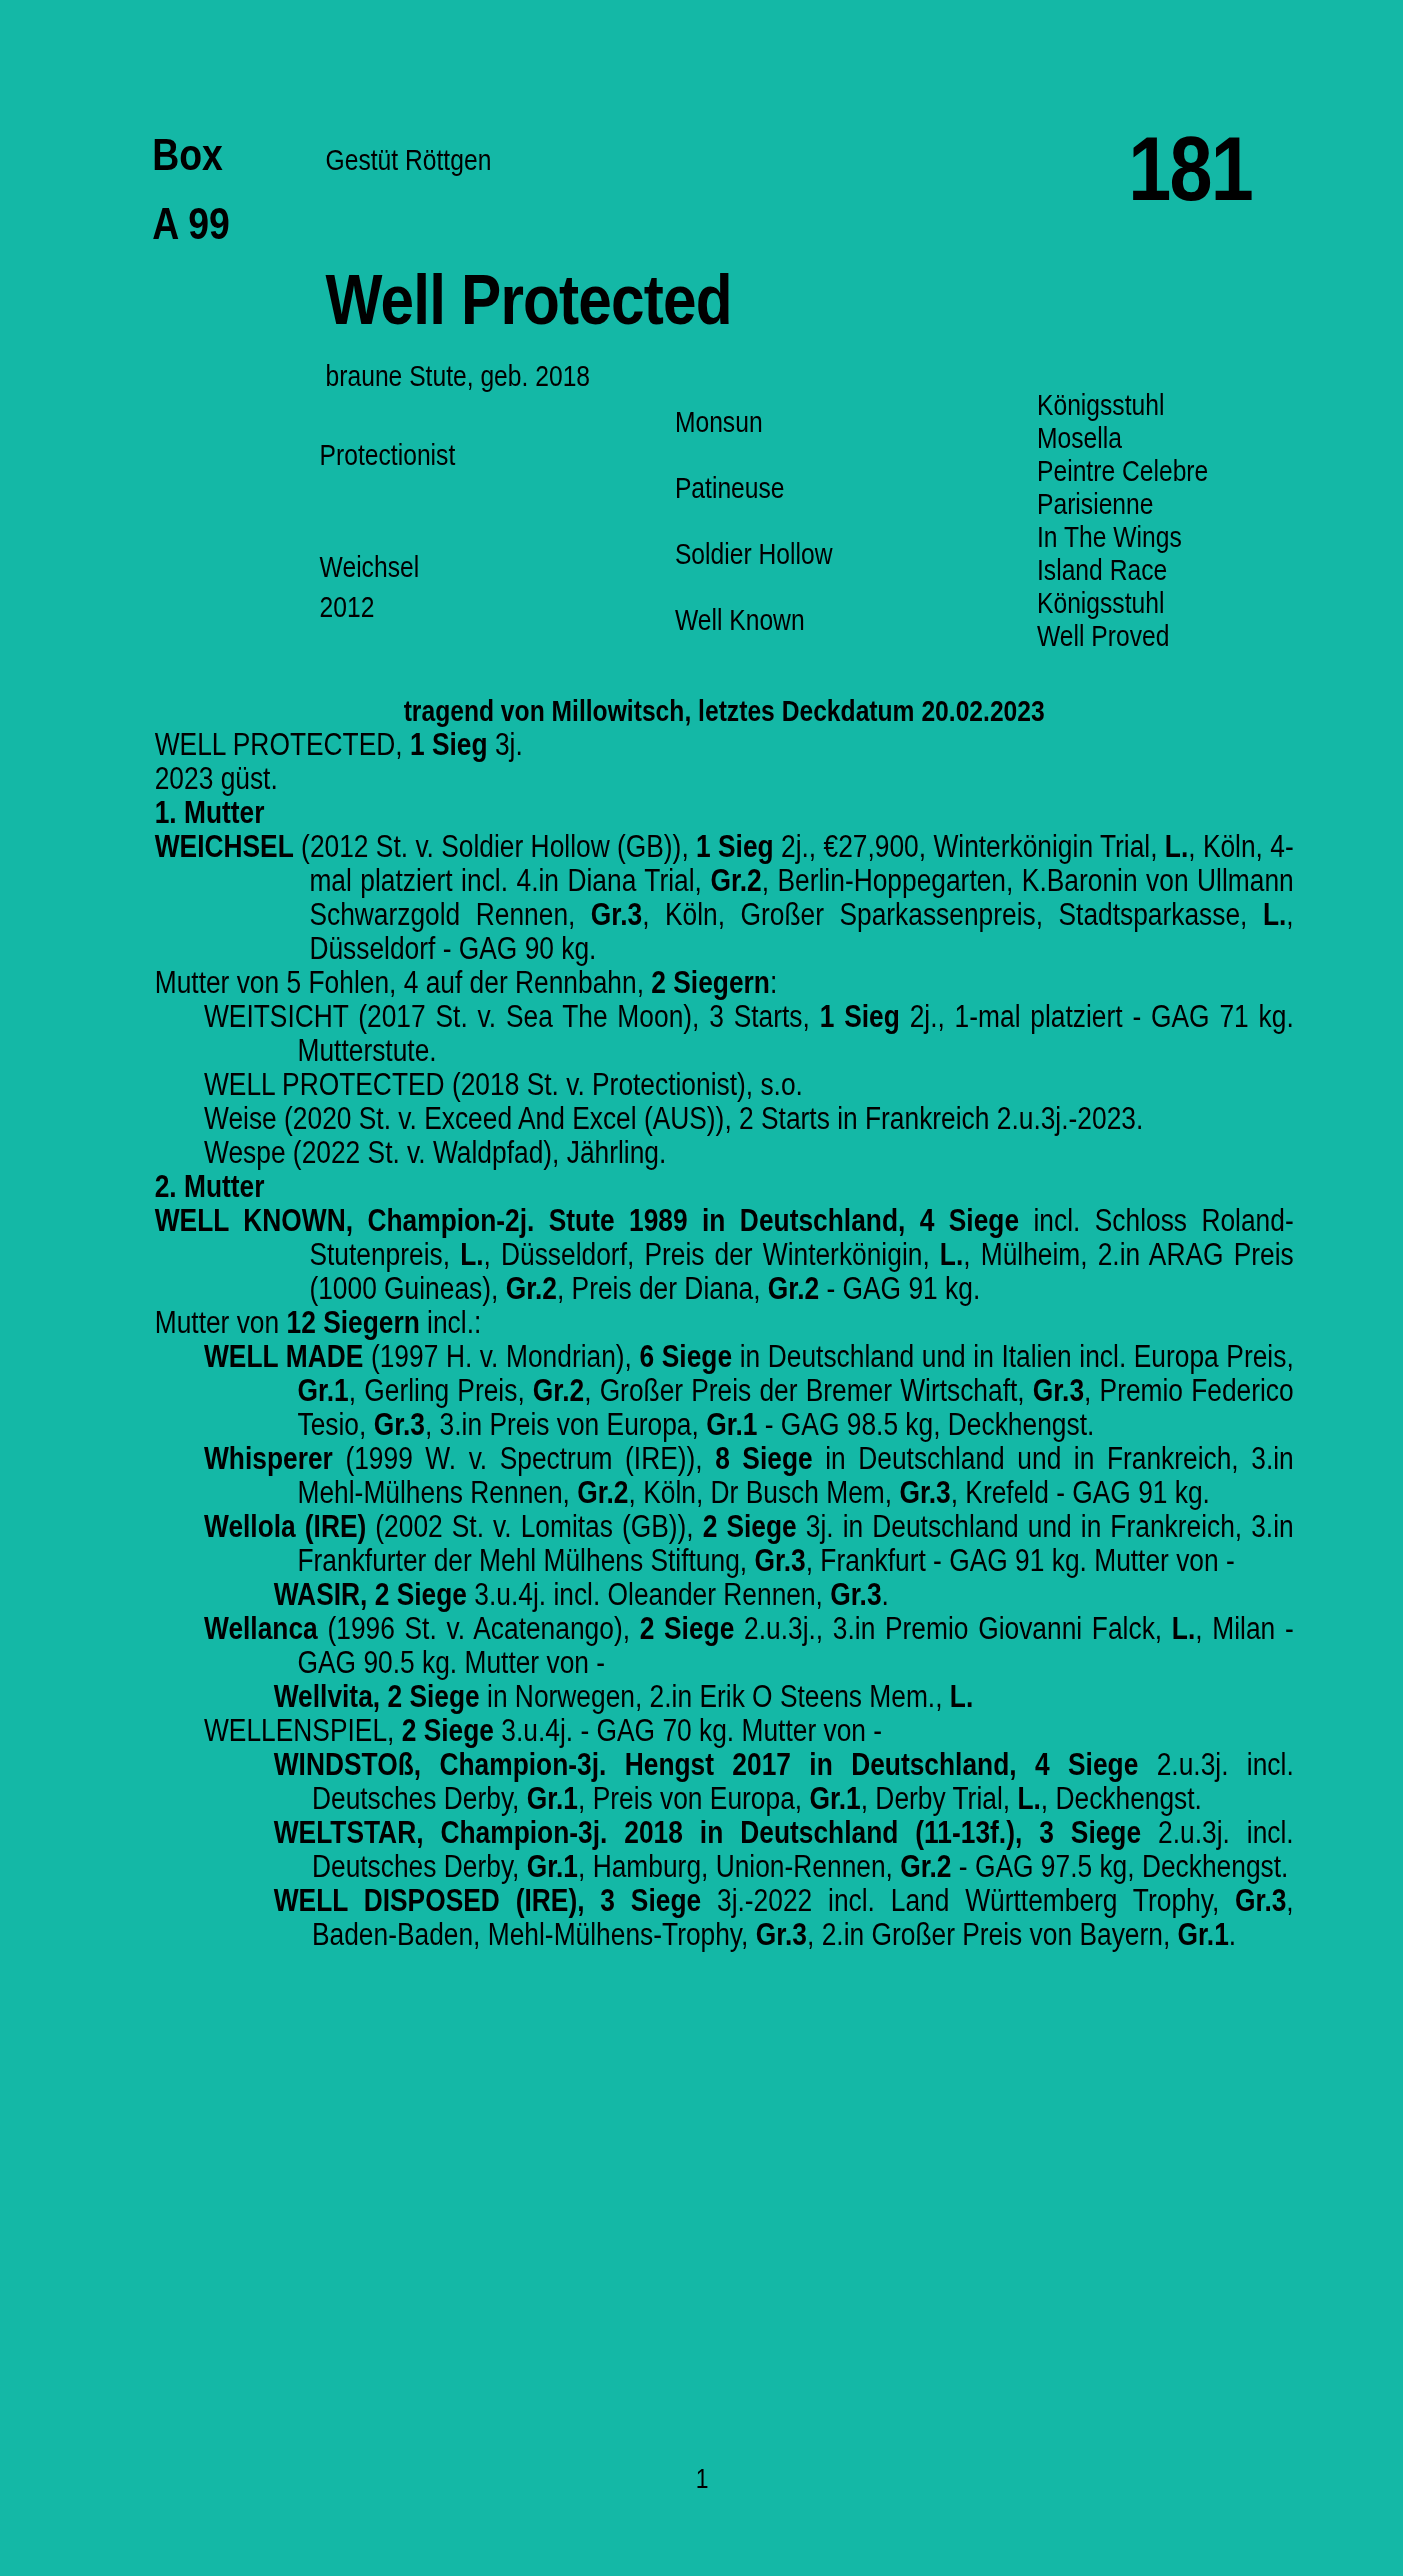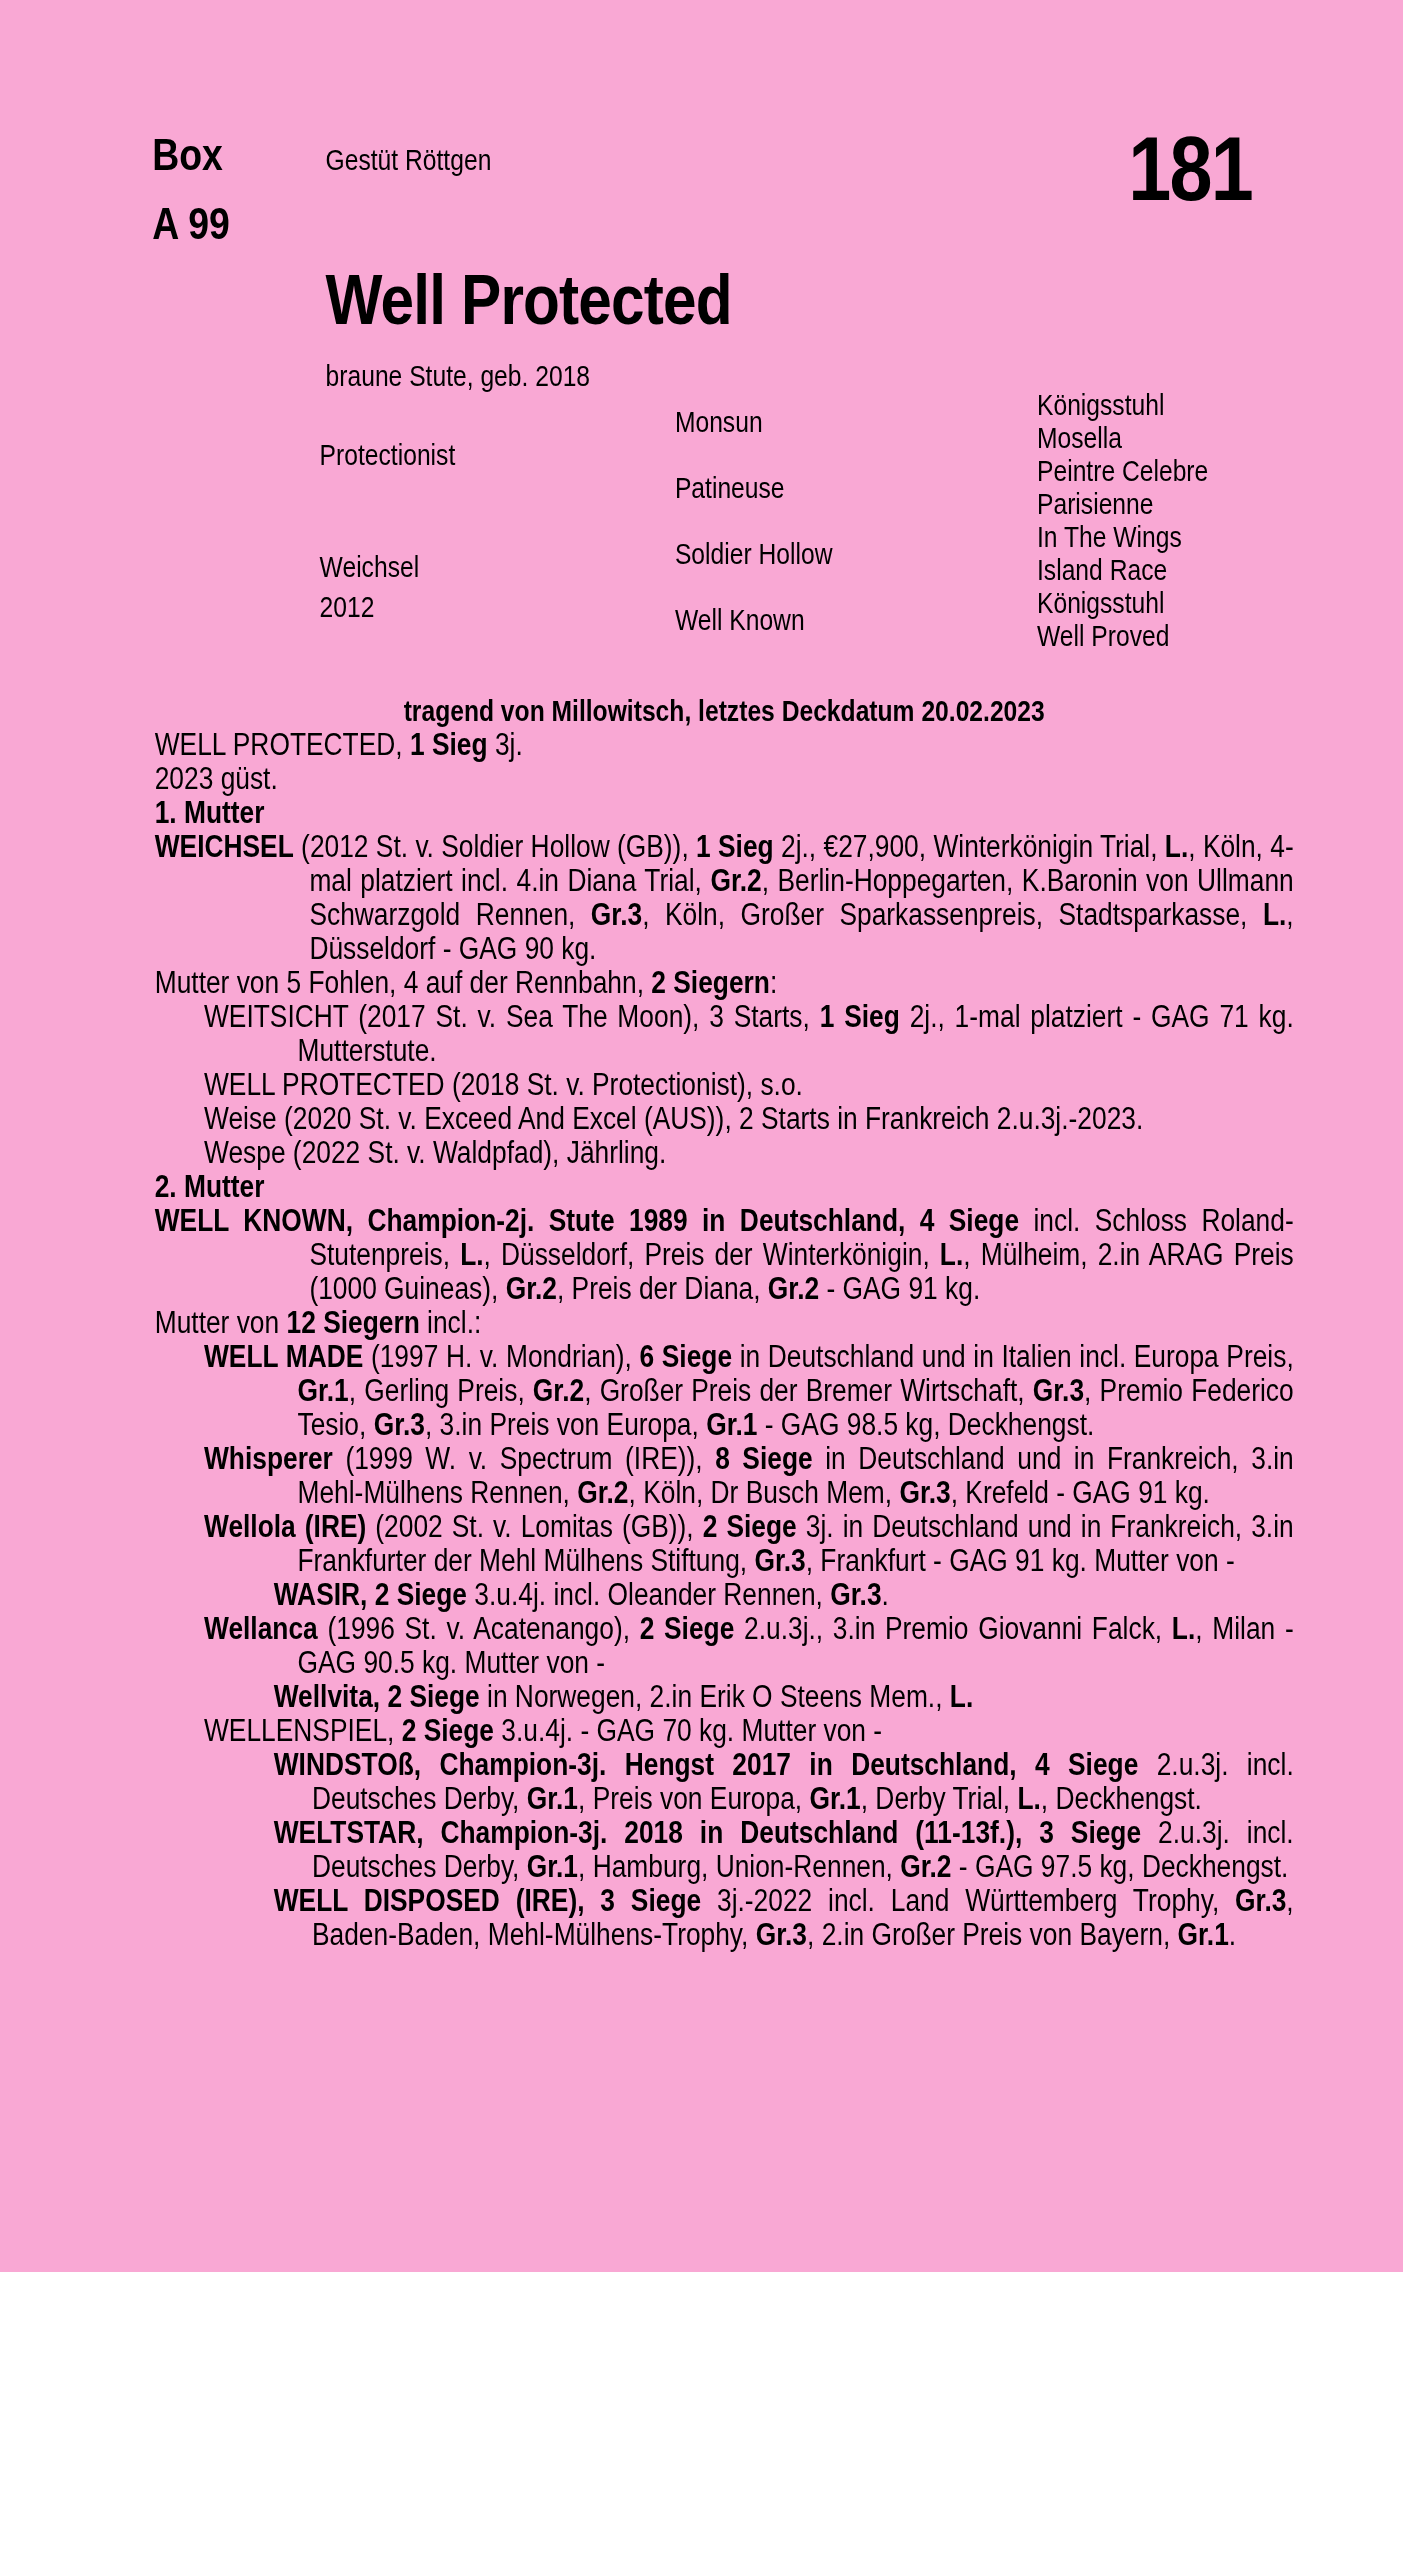--- a/index.html
+++ b/index.html
@@ -1,19 +1,19 @@
 <!DOCTYPE html>
 <html style="font-size:8.2px"><head>
 <meta charset="utf-8">
 <style>
   html, body { margin:0; padding:0; background:#ffffff; }
   .sheet {
     position:relative;
-    width:1404px; height:2272px;
-    background:#f9a8d4;
+    width:1404px; height:2576px;
+    background:#14b8a6;
     overflow:hidden;
     color:#000;
     font-family:"Liberation Sans","DejaVu Sans",sans-serif;
   }
   
   .inner {
     position:absolute; top:0; left:0;
     width:1652px; height:2576px;
     transform:scaleX(0.85);
     transform-origin:0 0;

